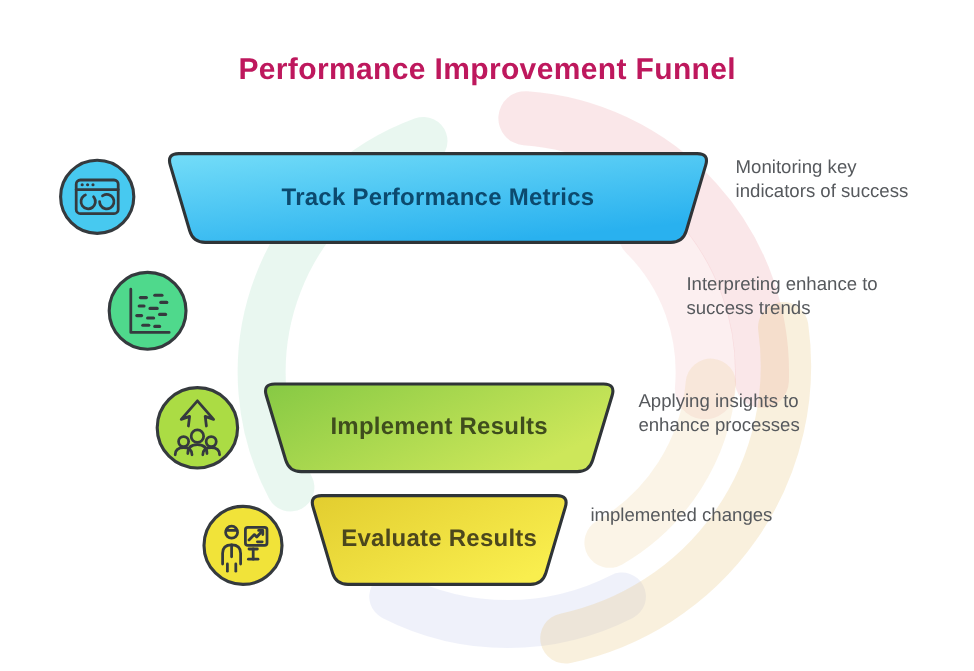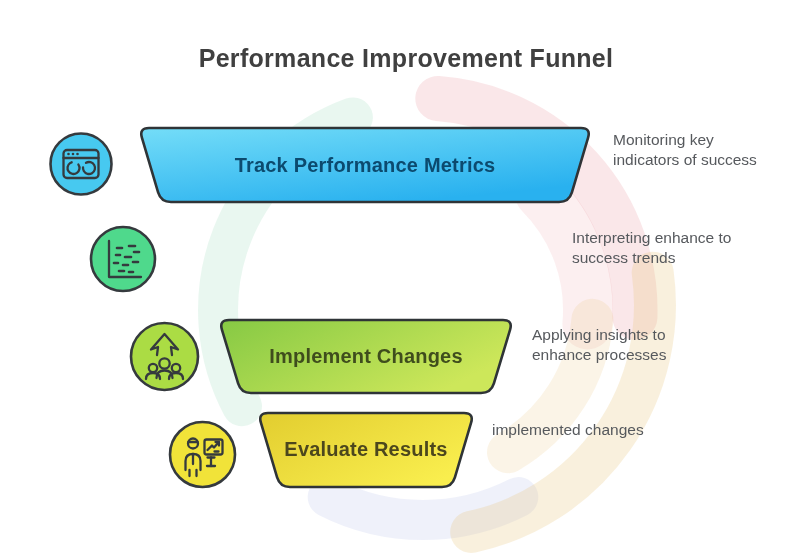--- a/index.html
+++ b/index.html
@@ -3,21 +3,21 @@
 <meta charset="utf-8">
 <style>
   html,body{margin:0;padding:0;background:#fff;}
   .canvas{
     position:relative;width:812px;height:559px;background:#ffffff;overflow:hidden;
     font-family:"Liberation Sans",sans-serif;
   }
   .watermark{position:absolute;left:0;top:0;width:812px;height:559px;}
   .title{
     position:absolute;left:0;top:44px;width:812px;margin:0;text-align:center;
-    font-size:25px;font-weight:bold;color:#404040;letter-spacing:.3px;
+    font-size:25px;font-weight:bold;color:#be185d;letter-spacing:.3px;
   }
   .step{position:absolute;}
   .step svg{position:absolute;left:0;top:0;overflow:visible;}
   .bar-label{
     position:absolute;inset:0;display:flex;align-items:center;justify-content:center;
     font-size:20px;font-weight:bold;letter-spacing:.2px;
   }
   .lbl1{color:#0c4a6e;}
   .lbl2{color:#28493a;}
   .lbl3{color:#3f4d1d;}
@@ -64,21 +64,21 @@
   <div class="step" style="left:219px;top:320px;width:294px;height:73px">
     <svg width="294" height="73" viewBox="0 0 294 73">
       <defs>
         <linearGradient id="g3" x1="0" y1="0" x2="1" y2="0.5">
           <stop offset="0" stop-color="#86c944"></stop>
           <stop offset="1" stop-color="#cde75a"></stop>
         </linearGradient>
       </defs>
       <path d="M 10 0 L 284 0 Q 294 0 291.1 9.6 L 274.9 63.4 Q 272 73 262 73 L 32 73 Q 22 73 19.1 63.4 L 2.9 9.6 Q 0 0 10 0 Z" fill="url(#g3)" stroke="#2f3437" stroke-width="2.6" stroke-linejoin="round"></path>
     </svg>
-    <div class="bar-label lbl3">Implement Changes</div>
+    <div class="bar-label lbl3">Implement Results</div>
   </div>
 
   <div class="step" style="left:258px;top:413px;width:216px;height:72px">
     <svg width="216" height="74" viewBox="0 0 216 74">
       <defs>
         <linearGradient id="g4" x1="0" y1="0" x2="1" y2="0.7">
           <stop offset="0" stop-color="#e2cd2f"></stop>
           <stop offset="1" stop-color="#f9ee4e"></stop>
         </linearGradient>
       </defs>

